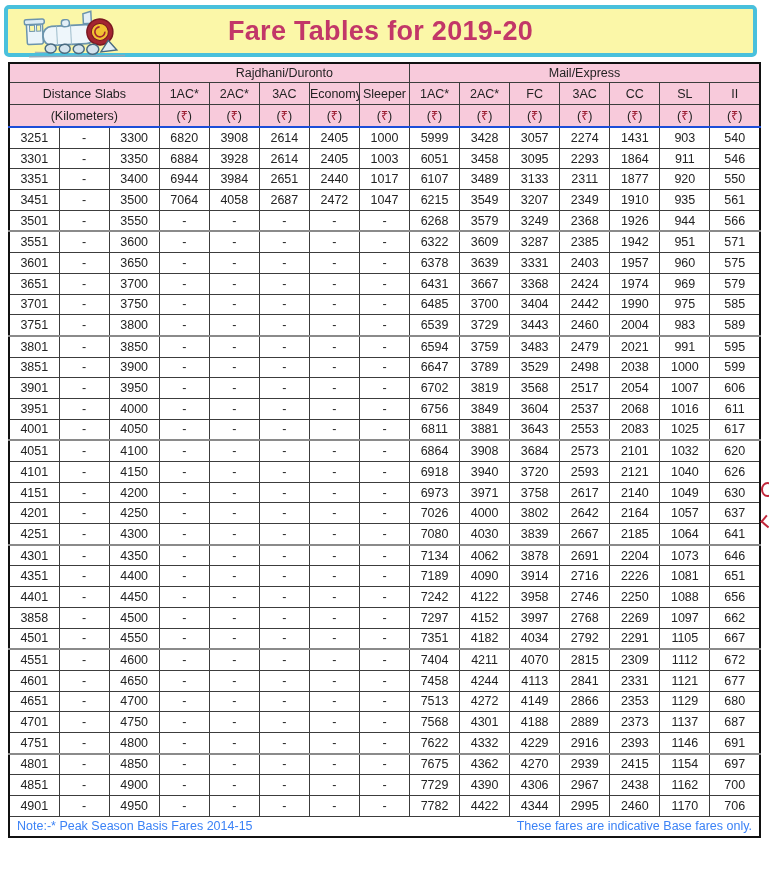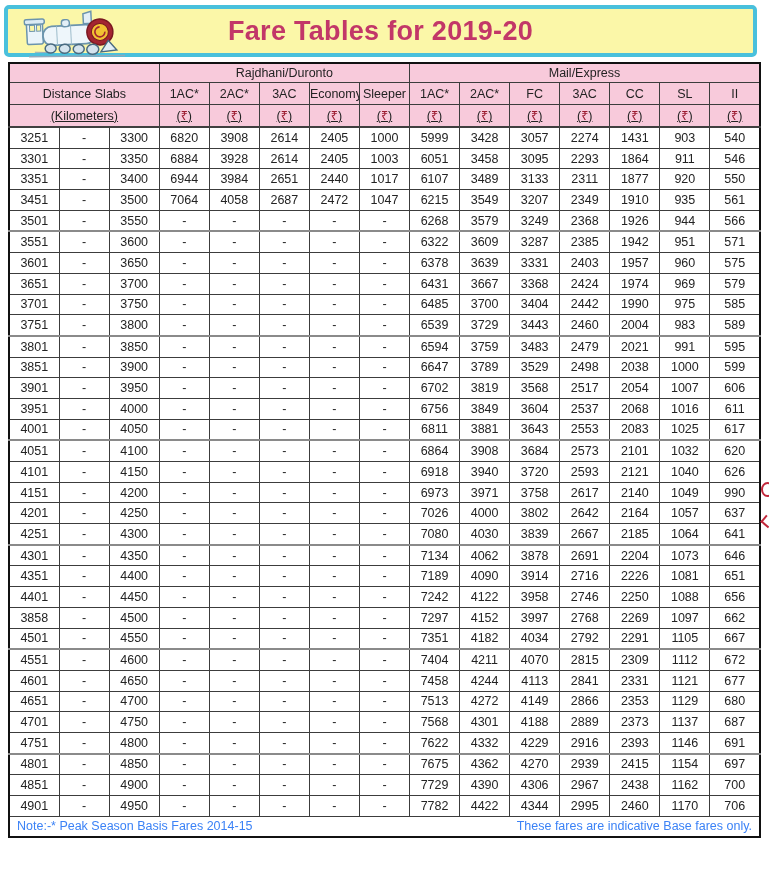--- a/index.html
+++ b/index.html
@@ -24,21 +24,21 @@
     border-collapse:collapse;table-layout:fixed;
     border:2px solid #111;
   }
   table.fare td{
     border:1px solid #3c3c3c;text-align:center;vertical-align:middle;
     padding:0;font-size:12.5px;color:#232323;overflow:hidden;white-space:nowrap;
   }
   thead td{background:#f8cadb;}
   tr.h1 td{height:18px;font-size:12.5px;}
   tr.h2 td{height:21px;}
-  tr.h3 td{height:21px;border-bottom:2px solid #404040;text-decoration:underline;}
+  tr.h3 td{height:21px;border-bottom:2px solid #1d4ed8;}
   tbody td{height:19.7px;}
   td.bL{border-left:2px solid #111;}
   tr.grp td{border-top:2px solid #8a8a8a;}
   td.sm{font-size:9.5px;}
   .rupee{color:#9c1b30;}
   tfoot td{border-top:2px solid #111;height:19px;}
   .noteflex{display:flex;justify-content:space-between;padding:0 7px;font-size:12.5px;color:#3b82f6;}
   
   .artifact{position:absolute;pointer-events:none;}
   .a1{right:-5px;top:482px;width:9px;height:11px;border:2px solid #c1273a;border-radius:50%;background:transparent;}
@@ -417,21 +417,21 @@
         <td>-</td>
         <td>-</td>
         <td>-</td>
         <td>-</td>
         <td class="bL">6973</td>
         <td>3971</td>
         <td>3758</td>
         <td>2617</td>
         <td>2140</td>
         <td>1049</td>
-        <td>990</td>
+        <td>630</td>
       </tr>
       <tr>
         <td>4201</td>
         <td>-</td>
         <td>4250</td>
         <td class="bL">-</td>
         <td>-</td>
         <td>-</td>
         <td>-</td>
         <td>-</td>

